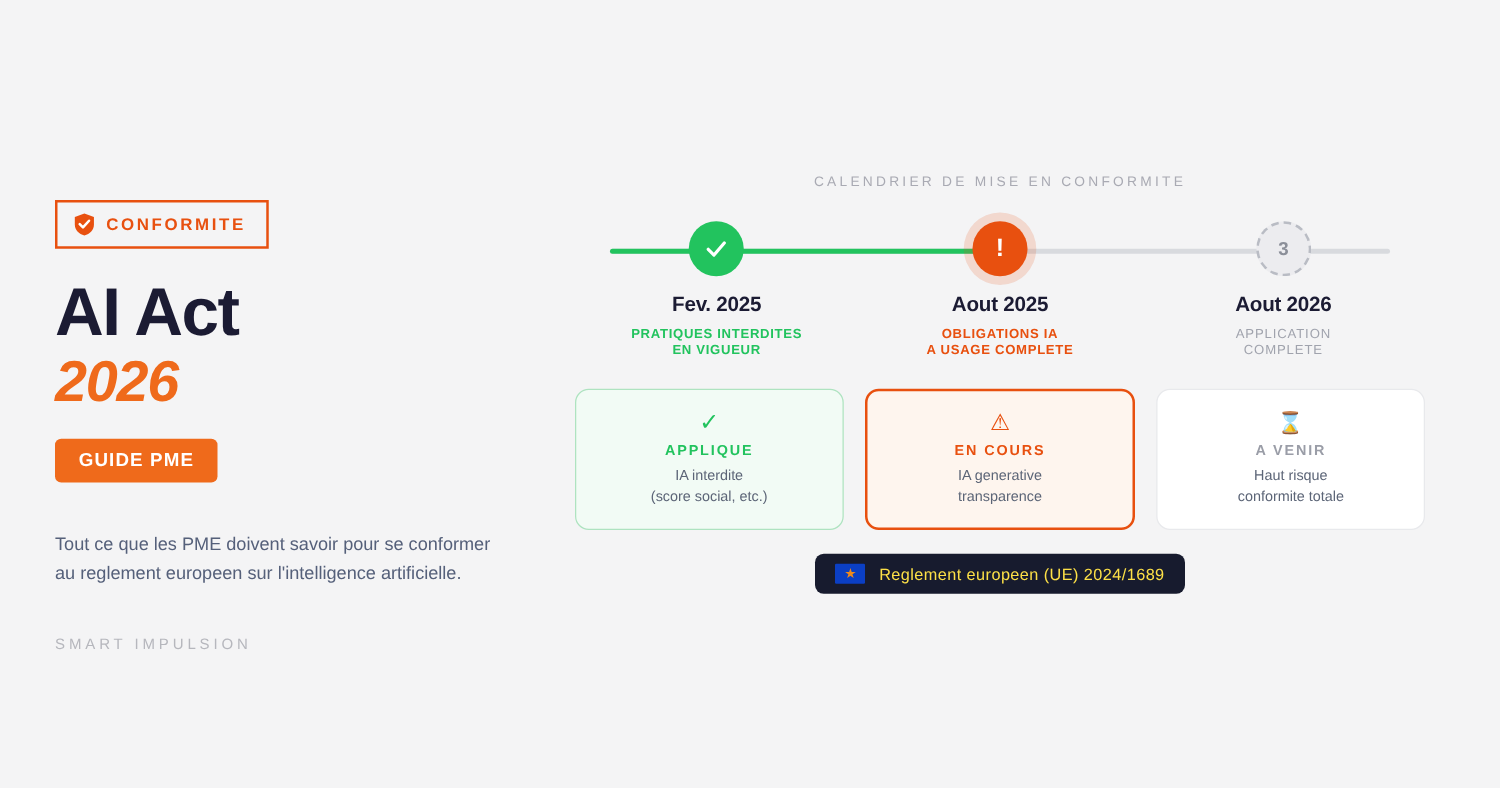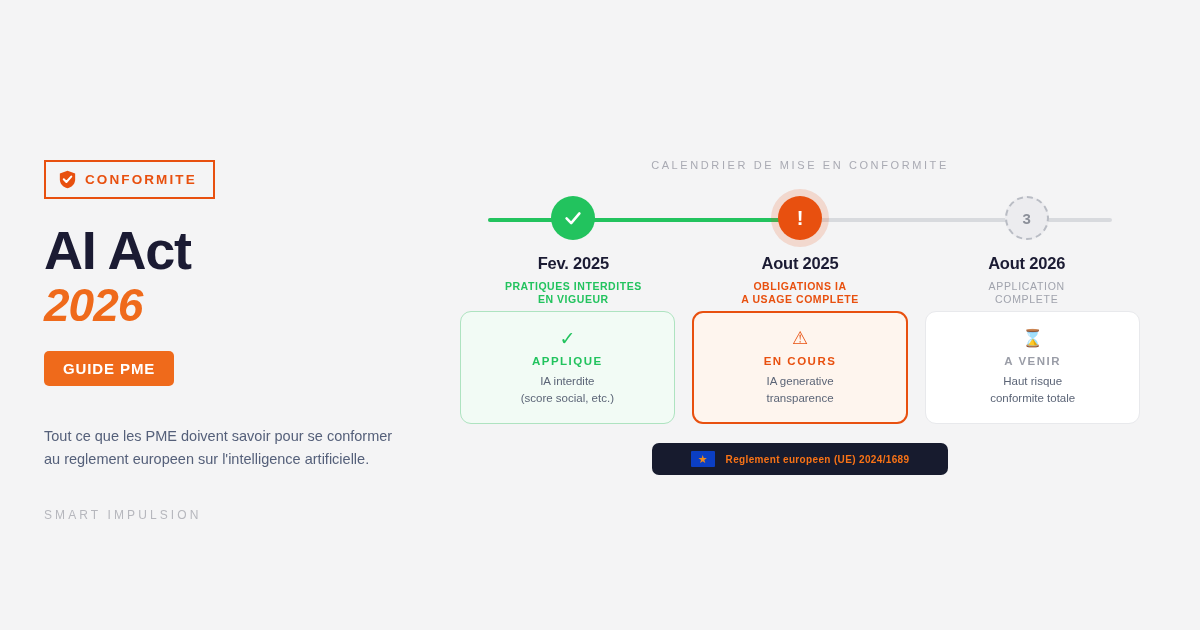--- a/index.html
+++ b/index.html
@@ -99,21 +99,21 @@
     font-size: 12px;
     letter-spacing: 3.1px;
     color: #b6b7bd;
     font-weight: normal;
   }
 
   
   .right-col {
     position: absolute;
     left: 460px;
-    top: 159px;
+    top: 140px;
     width: 680px;
   }
 
   .timeline-title {
     text-align: center;
     font-size: 11px;
     letter-spacing: 2.6px;
     color: #a9aab3;
     font-weight: normal;
   }
@@ -288,23 +288,23 @@
     align-items: center;
     justify-content: center;
     flex: none;
   }
   .eu-flag .star {
     color: #ef8a1b;
     font-size: 11px;
     line-height: 1;
   }
   .eu-text {
-    color: #f97316;
-    font-size: 10px;
-    font-weight: bold;
+    color: #fde047;
+    font-size: 13px;
+    font-weight: normal;
     letter-spacing: 0.35px;
     white-space: nowrap;
   }
 </style>
 </head>
 <body>
 
 <div class="poster">
 
   <div class="left-col">

